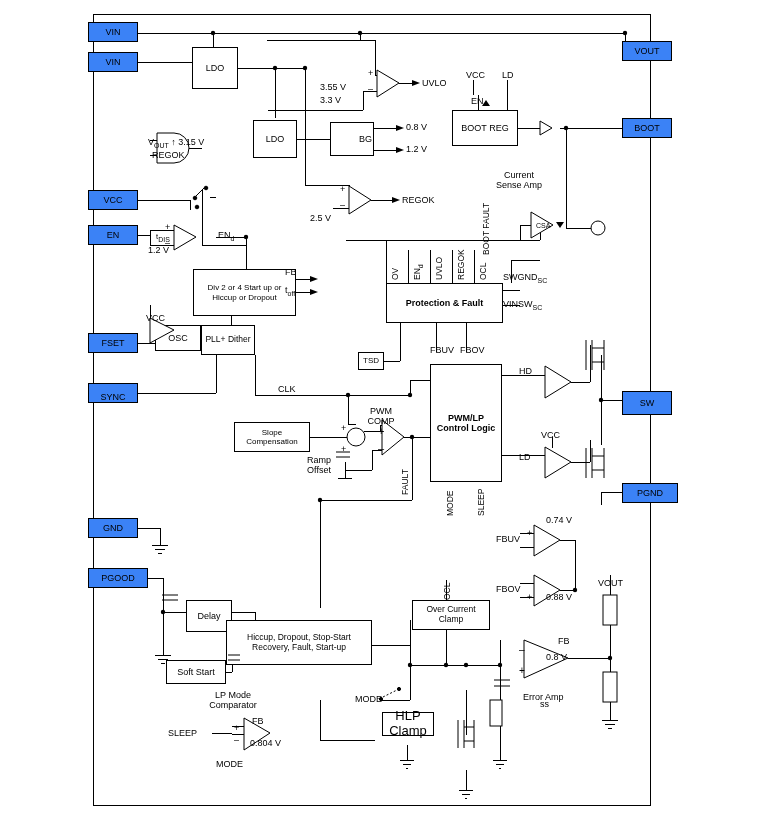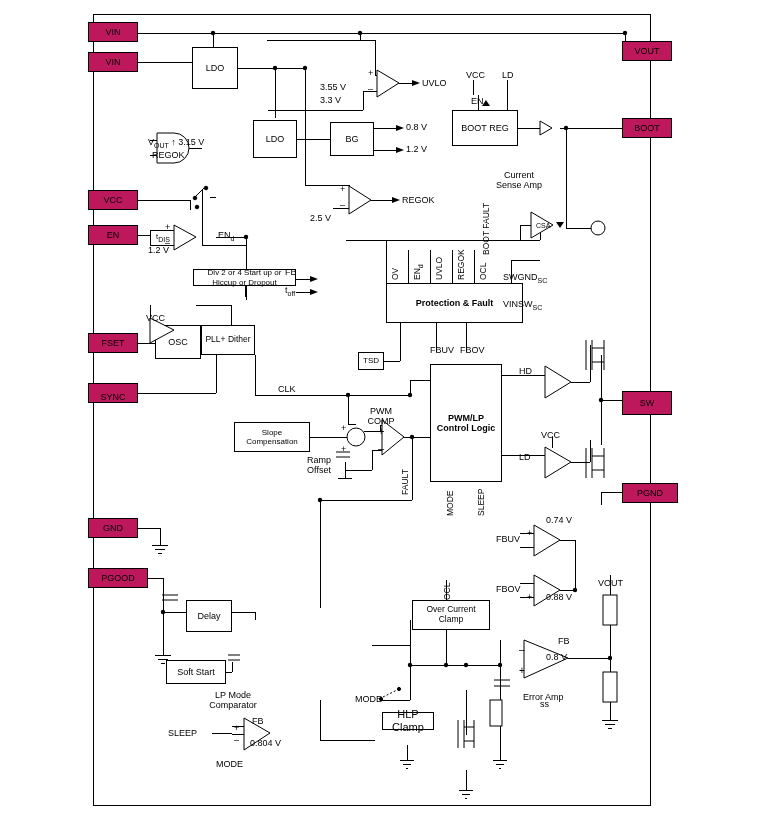--- a/index.html
+++ b/index.html
@@ -1,20 +1,20 @@
 <!DOCTYPE html>
 <html><head>
 <meta charset="utf-8">
 <style>
   html,body{margin:0;padding:0;background:#ffffff;}
   body{font-family:"Liberation Sans", sans-serif;}
   #root{position:relative;width:767px;height:826px;overflow:hidden;background:#fff;}
   .lbl{position:absolute;font-size:9px;color:#000;white-space:nowrap;line-height:1.15;}
   .lbl.c{text-align:center;}
-  .pin{position:absolute;border:1px solid #000;background:#be185d;box-sizing:border-box;
+  .pin{position:absolute;border:1px solid #000;background:#3b82f6;box-sizing:border-box;
        display:flex;align-items:center;justify-content:center;font-size:9px;}
   .blk{position:absolute;border:1px solid #000;background:#fff;box-sizing:border-box;
        display:flex;align-items:center;justify-content:center;text-align:center;
        font-size:9px;line-height:1.15;padding:1px;}
   .blk.b{font-weight:bold;}
   .outer{position:absolute;left:93px;top:14px;width:556px;height:790px;border:1px solid #000;}
   .rot{position:absolute;font-size:8.5px;white-space:nowrap;transform-origin:0 0;}
   svg.ov{position:absolute;left:0;top:0;width:767px;height:826px;overflow:visible;}
   .sub{font-size:7px;vertical-align:sub;}
 </style>
@@ -290,57 +290,60 @@
   <div class="pin" style="left:622px;top:483px;width:56px;height:20px;">
       <span>PGND</span>
     </div>
 
   <div class="blk" style="left:192px;top:47px;width:46px;height:42px;">
       <span>LDO</span>
     </div>
   <div class="blk" style="left:253px;top:120px;width:44px;height:38px;">
       <span>LDO</span>
     </div>
-  <div class="blk" style="left:330px;top:122px;width:44px;height:34px;">
+  <div class="blk" style="left:330px;top:122px;width:44px;height:34px;justify-content:flex-end;">
       <span>BG</span>
     </div>
   <div class="blk" style="left:452px;top:110px;width:66px;height:36px;">
       <span>BOOT REG</span>
     </div>
-  <div class="blk b" style="left:386px;top:283px;width:137px;height:40px;justify-content:center;">
+  <div class="blk b" style="left:386px;top:283px;width:117px;height:40px;justify-content:center;">
       <span>Protection &amp; Fault</span>
     </div>
   <div class="blk b" style="left:430px;top:364px;width:72px;height:118px;">
       <span style="display:block;">PWM/LP Control Logic</span>
     </div>
-  <div class="blk" style="left:193px;top:269px;width:103px;height:17px;font-size:8px;">
+  <div class="blk" style="left:193px;top:269px;width:103px;height:47px;font-size:8px;">
       <span>Div 2 or 4 Start up or Hiccup or Dropout</span>
     </div>
-  <div class="blk" style="left:155px;top:325px;width:46px;height:34px;text-align:center;">
+  <div class="blk" style="left:155px;top:325px;width:46px;height:26px;text-align:center;">
       <span>OSC</span>
     </div>
   <div class="blk" style="left:201px;top:325px;width:54px;height:30px;font-size:8.5px;">
       <span>PLL+ Dither</span>
     </div>
   <div class="blk" style="left:234px;top:422px;width:76px;height:30px;font-size:8px;">
       <span>Slope Compensation</span>
     </div>
   <div class="blk" style="left:358px;top:352px;width:26px;height:18px;font-size:8px;">
       <span>TSD</span>
     </div>
   <div class="blk" style="left:186px;top:600px;width:46px;height:32px;">
       <span>Delay</span>
     </div>
+  <div class="blk" style="left:226px;top:620px;width:146px;height:45px;font-size:8.5px;">
+      <span>Hiccup, Dropout, Stop-Start Recovery, Fault, Start-up</span>
+    </div>
   <div class="blk" style="left:166px;top:660px;width:60px;height:24px;">
       <span>Soft Start</span>
     </div>
   <div class="blk" style="left:412px;top:600px;width:78px;height:30px;font-size:8.5px;">
       <span>Over Current Clamp</span>
     </div>
-  <div class="blk" style="left:382px;top:712px;width:52px;height:18px;font-size:11px;">
+  <div class="blk" style="left:382px;top:712px;width:52px;height:24px;font-size:13px;">
       <span>HLP Clamp</span>
     </div>
   <div class="blk" style="left:150px;top:230px;width:26px;height:16px;font-size:7.5px;">
       <span>t<span class="sub">DIS</span></span>
     </div>
 
   <svg class="ov">
     <g stroke="#000" stroke-width="1" fill="#fff">
 
       <polygon points="377,70 377,97 399,83"></polygon>

